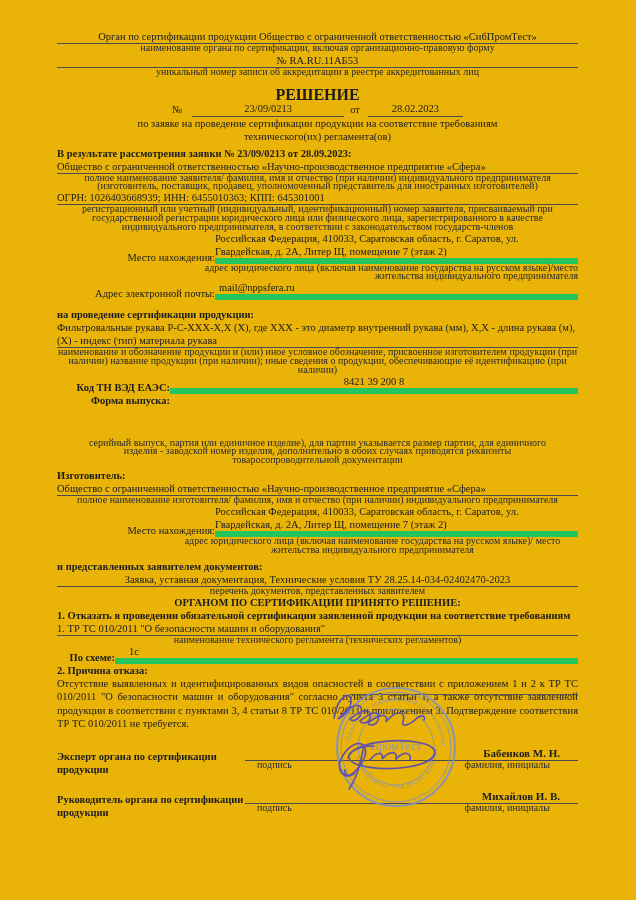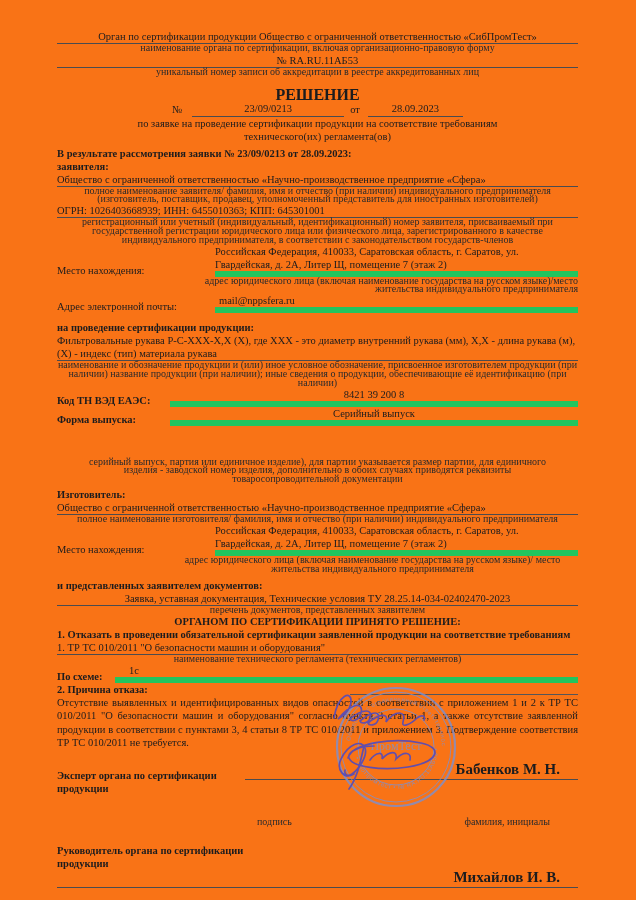--- a/index.html
+++ b/index.html
@@ -1,40 +1,40 @@
 <!DOCTYPE html>
 <html><head>
 <meta charset="utf-8">
 <style>
   html,body { margin:0; padding:0; background:#e8e8e8; }
   .page {
     position:relative; width:636px; height:900px; margin:0 auto;
-    background:#f97316; overflow:hidden;
+    background:#eab308; overflow:hidden;
     font-family:"Liberation Serif", serif; color:#1c1c1e;
   }
   .content { position:absolute; left:57px; top:30px; width:521px; }
   .t   { font-size:10.5px; line-height:13px; }
   .b   { font-weight:bold; }
   .c   { text-align:center; }
   .j   { text-align:justify; }
   .ul  { border-bottom:1px solid #4b4b4f; }
   .cap { font-size:10px; line-height:8.8px; text-align:center; color:#2a2a2c; }
   .row { display:flex; align-items:flex-end; }
-  .lbl { white-space:nowrap; }
+  .lbl { white-space:nowrap;text-align:right; }
   .val { flex:1; border-bottom:6px solid #22c55e; }
   .gap4 { height:4px; } .gap6 { height:6px; } .gap8 { height:8px; } .gap10 { height:10px; }
   .num-row { display:flex; justify-content:center; align-items:flex-end; font-size:10.5px; line-height:14px; }
   .num-row .blank { border-bottom:1px solid #4b4b4f; text-align:center; }
   .title { font-size:16px; font-weight:bold; text-align:center; line-height:15px; }
   .sig-row { display:flex; margin-top:6px; }
   .sig-label { width:188px;margin-top:7px; }
   .sig-right { flex:1; }
   .sig-line { position:relative; height:17px; border-bottom:1px solid #4b4b4f; }
-  .sig-name { position:absolute; right:18px; bottom:1px; font-size:15px; font-weight:bold; white-space:nowrap; }
-  .sig-caps { display:flex; justify-content:space-between; padding:0 28px 0 12px;margin-top:38px; }
+  .sig-name { position:absolute; right:18px; bottom:1px; font-size:11px; font-weight:bold; white-space:nowrap; }
+  .sig-caps { display:flex; justify-content:space-between; padding:0 28px 0 12px; }
   .artifact-line { position:absolute; border-top:1px solid #55555a; }
   .overlay { position:absolute; left:0; top:0; pointer-events:none; }
 </style>
 </head>
 <body>
 
 <div class="page">
   <div class="content">
 
     <div class="t c ul">Орган по сертификации продукции Общество с ограниченной ответственностью «СибПромТест»</div>
@@ -42,29 +42,28 @@
     <div class="t c ul" style="padding-top:1px;">№ RA.RU.11АБ53</div>
     <div class="cap">уникальный номер записи об аккредитации в реестре аккредитованных лиц</div>
 
     <div class="gap10"></div>
 
     <div class="title">РЕШЕНИЕ</div>
     <div class="num-row">
       <span>№</span>
       <span class="blank" style="width:152px; margin:0 6px 0 10px;">23/09/0213</span>
       <span>от</span>
-      <span class="blank" style="width:95px; margin-left:8px;">28.09.2023</span>
+      <span class="blank" style="width:95px; margin-left:8px;">28.02.2023</span>
     </div>
     <div class="t c">по заявке на проведение сертификации продукции на соответствие требованиям</div>
     <div class="t c">технического(их) регламента(ов)</div>
 
     <div class="gap4"></div>
 
     <div class="t b">В результате рассмотрения заявки № 23/09/0213 от 28.09.2023:</div>
-    <div class="t b">заявителя:</div>
 
     <div class="t ul">Общество с ограниченной ответственностью «Научно-производственное предприятие «Сфера»</div>
     <div class="cap">полное наименование заявителя/ фамилия, имя и отчество (при наличии) индивидуального предпринимателя (изготовитель, поставщик, продавец, уполномоченный представитель для иностранных изготовителей)</div>
     <div class="t ul">ОГРН: 1026403668939; ИНН: 6455010363; КПП: 645301001</div>
     <div class="cap">регистрационный или учетный (индивидуальный, идентификационный) номер заявителя, присваиваемый при государственной регистрации юридического лица или физического лица, зарегистрированного в качестве индивидуального предпринимателя, в соответствии с законодательством государств-членов</div>
 
     <div class="row t">
       <div class="lbl" style="width:158px;">Место нахождения:</div>
       <div class="val">Российская Федерация, 410033, Саратовская область, г. Саратов, ул. Гвардейская, д. 2А, Литер Щ, помещение 7 (этаж 2)</div>
     </div>
@@ -80,21 +79,20 @@
     <div class="t b">на проведение сертификации продукции:</div>
     <div class="t ul">Фильтровальные рукава Р-С-ХХХ-Х,Х (Х), где ХХХ - это диаметр внутренний рукава (мм), Х,Х - длина рукава (м), (Х) - индекс (тип) материала рукава</div>
     <div class="cap">наименование и обозначение продукции и (или) иное условное обозначение, присвоенное изготовителем продукции (при наличии) название продукции (при наличии); иные сведения о продукции, обеспечивающие её идентификацию (при наличии)</div>
 
     <div class="row t">
       <div class="lbl b" style="width:113px;">Код ТН ВЭД ЕАЭС:</div>
       <div class="val c">8421 39 200 8</div>
     </div>
     <div class="row t">
       <div class="lbl b" style="width:113px;">Форма выпуска:</div>
-      <div class="val c">Серийный выпуск</div>
     </div>
     <div class="cap" style="padding:0 30px;margin-top:32px;">серийный выпуск, партия или единичное изделие), для партии указывается размер партии, для единичного изделия - заводской номер изделия, дополнительно в обоих случаях приводятся реквизиты товаросопроводительной документации</div>
 
     <div class="gap4"></div>
 
     <div class="t b">Изготовитель:</div>
     <div class="t ul">Общество с ограниченной ответственностью «Научно-производственное предприятие «Сфера»</div>
     <div class="cap">полное наименование изготовителя/ фамилия, имя и отчество (при наличии) индивидуального предпринимателя</div>
     <div class="row t">
       <div class="lbl" style="width:158px;">Место нахождения:</div>
@@ -129,21 +127,21 @@
         <div class="sig-line">
           <span class="sig-name">Бабенков М. Н.</span>
         </div>
         <div class="sig-caps">
           <span class="cap">подпись</span>
           <span class="cap">фамилия, инициалы</span>
         </div>
       </div>
     </div>
 
-    <div class="sig-row" style="margin-top:10px;flex-direction:column;">
+    <div class="sig-row" style="margin-top:10px;">
       <div class="sig-label t b">Руководитель органа по сертификации продукции</div>
       <div class="sig-right">
         <div class="sig-line">
           <span class="sig-name">Михайлов И. В.</span>
         </div>
         <div class="sig-caps">
           <span class="cap">подпись</span>
           <span class="cap">фамилия, инициалы</span>
         </div>
       </div>

